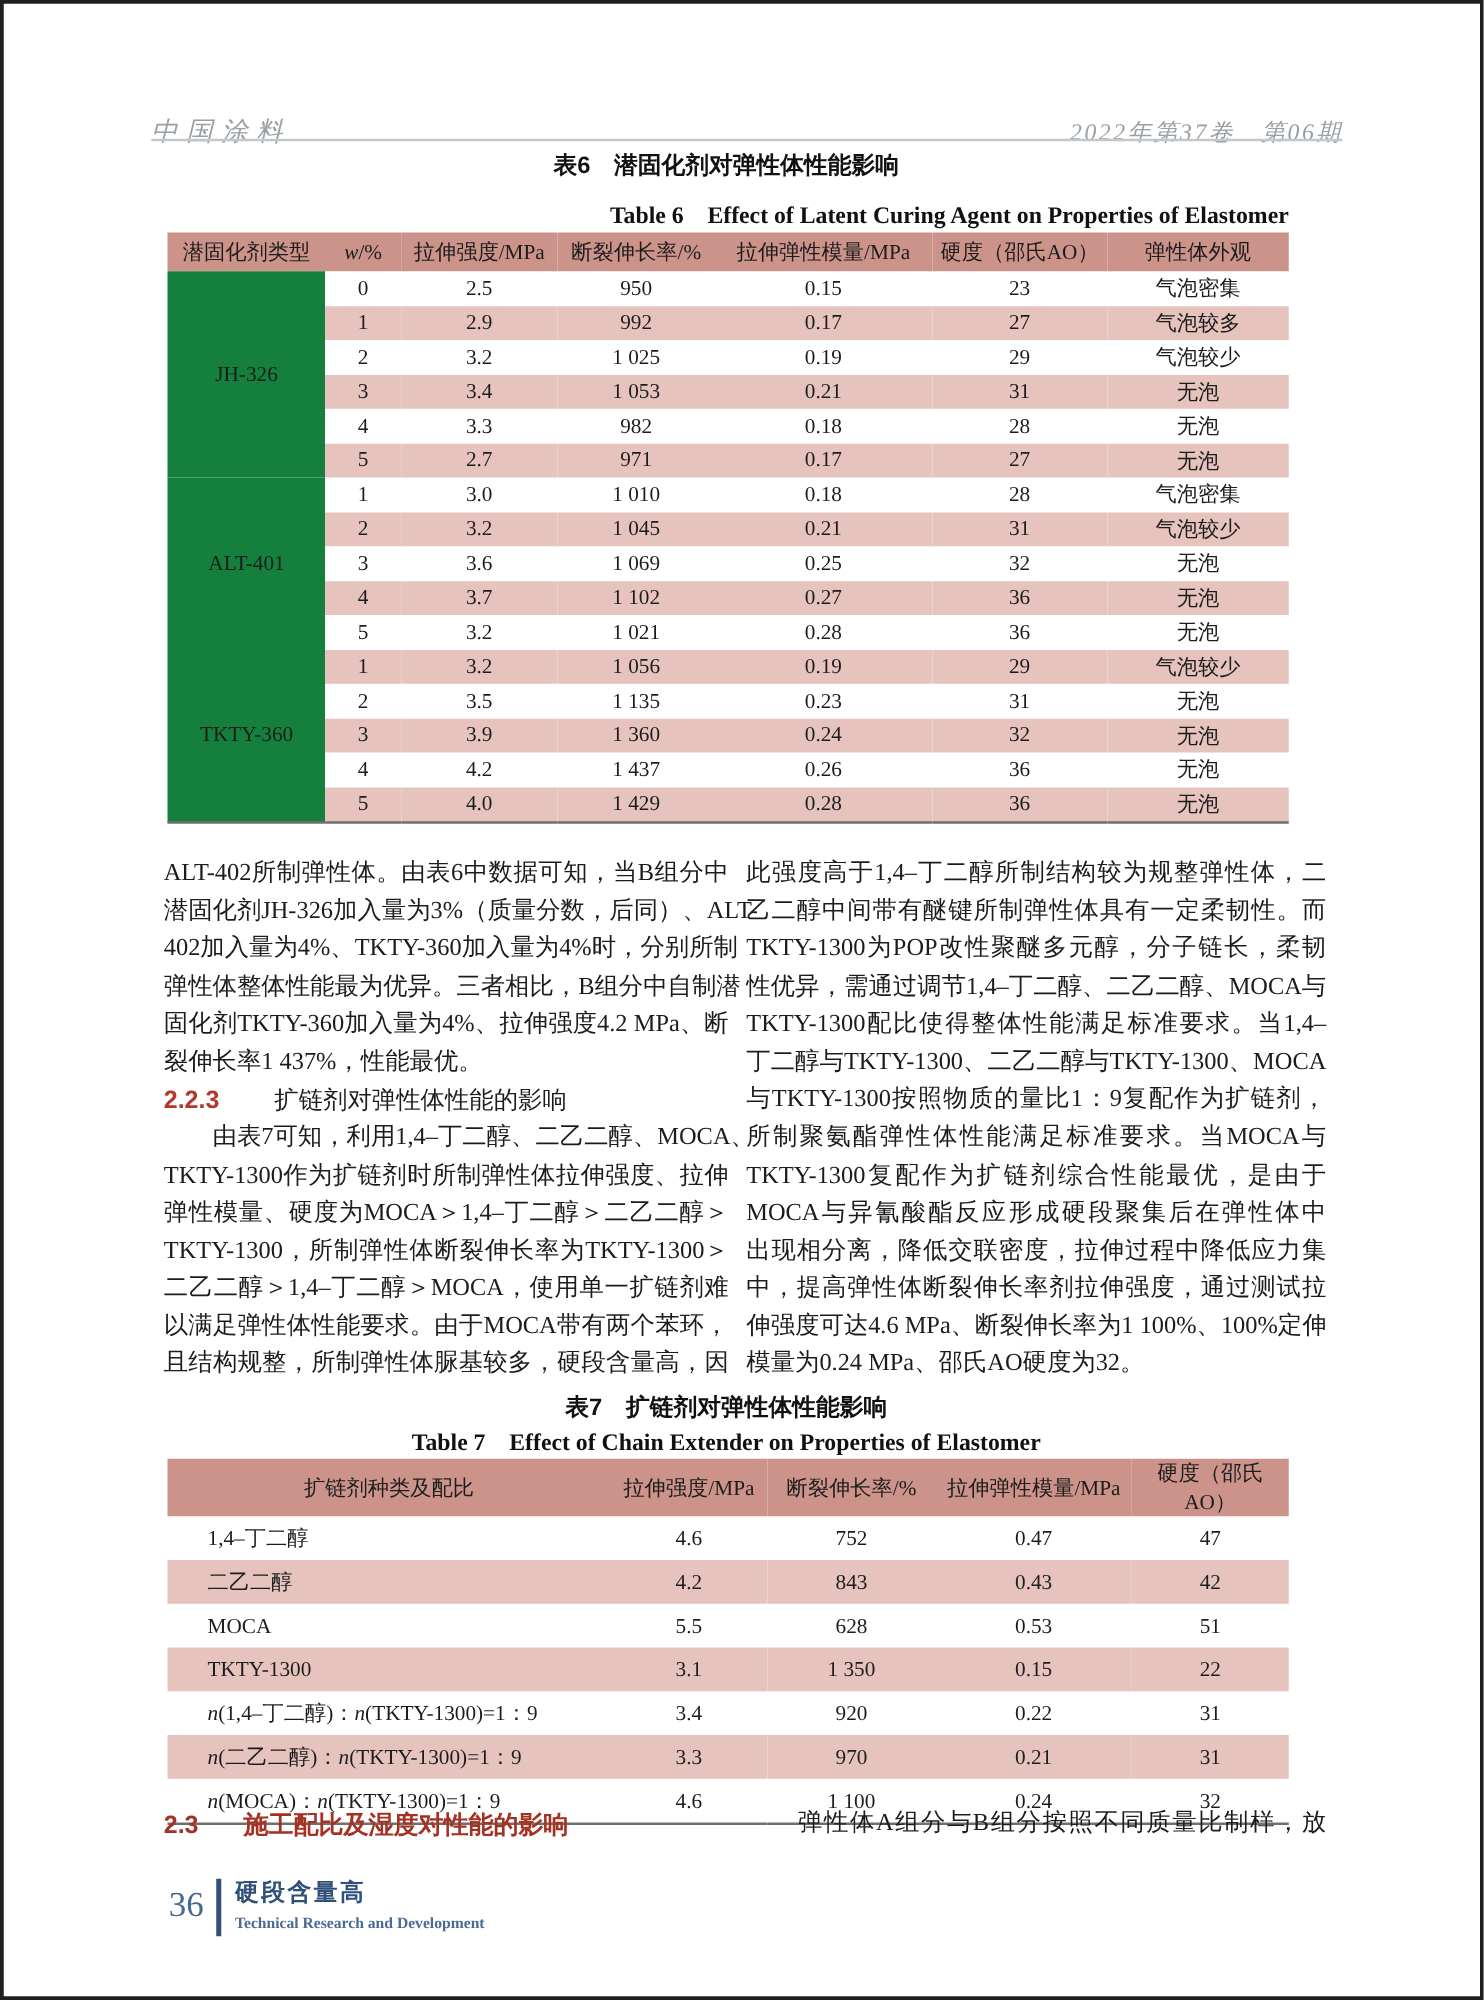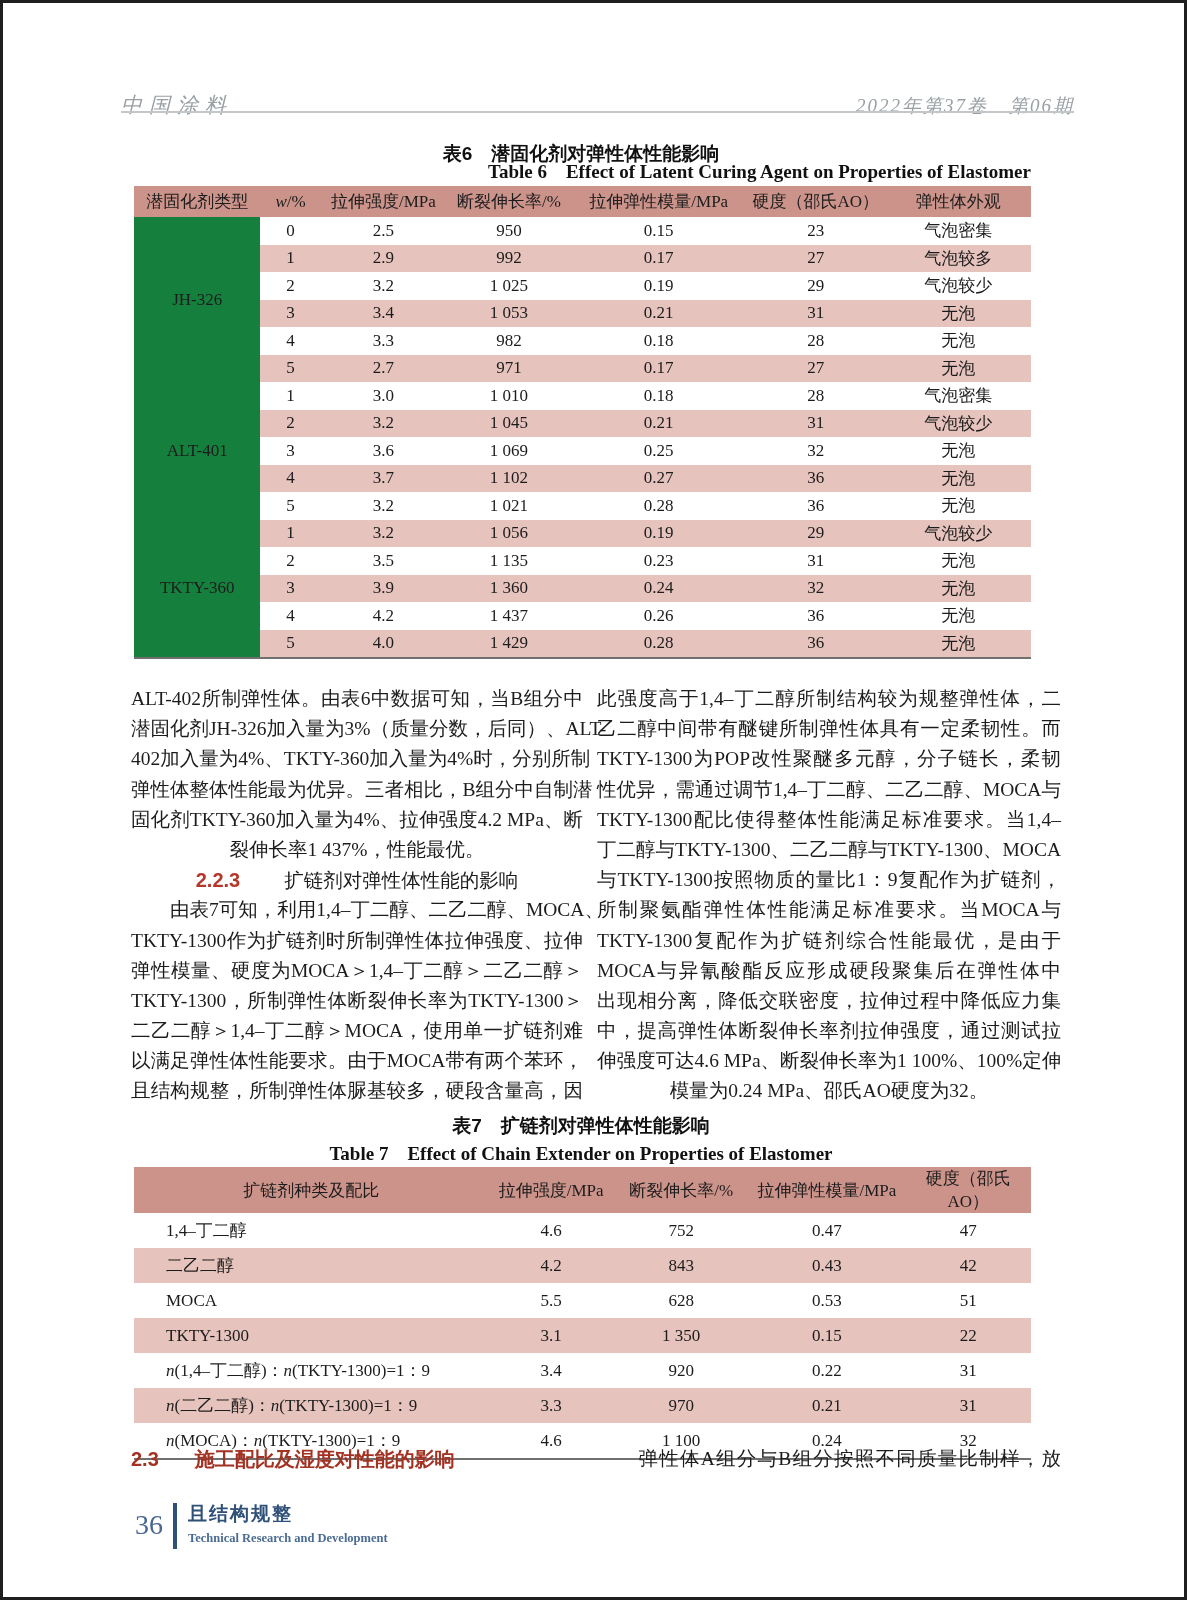--- a/index.html
+++ b/index.html
@@ -9,21 +9,21 @@
     font-family:"Liberation Serif","DejaVu Serif",serif;color:#1c1c1c;
   }
   
   .pg-header{position:absolute;left:118px;right:110px;top:88px;display:flex;justify-content:space-between;align-items:flex-end;color:#99a0a4;font-style:italic;}
   .journal{font-size:21px;letter-spacing:7px;}
   .issue{font-size:19px;letter-spacing:2px;}
   .pg-rule{position:absolute;left:118px;right:110px;top:108px;border-top:2px solid #c3c7c9;}
   
   .ttl-zh{position:absolute;left:128px;width:900px;text-align:center;font-family:"Liberation Sans","DejaVu Sans",sans-serif;font-weight:bold;font-size:19px;color:#111;}
   .ttl-en{position:absolute;left:128px;width:900px;text-align:center;font-family:"Liberation Serif",serif;font-weight:bold;font-size:19px;color:#111;}
-  .t6-zh{top:138px;}  .t6-en{top:156px;text-align:right;}
+  .t6-zh{top:116px;}  .t6-en{top:156px;text-align:right;}
   .t7-zh{top:1110px;} .t7-en{top:1138px;}
   
   .tbl{position:absolute;left:131px;width:897px;border-collapse:collapse;table-layout:fixed;font-size:17px;border-bottom:2px solid #707070;}
   .tbl th,.tbl td{text-align:center;vertical-align:middle;padding:0;font-weight:normal;color:#1c1c1c;}
   .tbl thead th{background:#cb938a;}
   .t6{top:183px;}
   .t6 thead th{height:31px;}
   .t6 td{height:27.5px;}
   .t7{top:1164px;}
   .t7 thead th{height:33px;}
@@ -31,21 +31,21 @@
   .t7 td.c1{text-align:left;padding-left:32px;}
   .stripe td{background:#e6c3bd;}
   .tbl td.grp{background:#15803d;}
   .tbl td.grp.shaded{background:#15803d;}
   .tbl i{font-style:italic;font-family:"Liberation Serif",serif;}
   
   .col{position:absolute;top:681px;font-size:19.5px;line-height:30.2px;}
   .col-left{left:128px;width:452px;}
   .col-right{left:594px;width:464px;}
   .line{height:30.2px;text-align:justify;text-align-last:justify;white-space:nowrap;overflow:visible;}
-  .line.noj{text-align:center;text-align-last:auto;}
+  .line.noj{text-align:left;text-align-last:auto;}
   .hnum{color:#b5372a;font-family:"Liberation Sans",sans-serif;font-weight:bold;font-size:20px;margin-right:24px;}
   .htxt{font-size:19.5px;margin-left:20px;}
   
   .sec23{position:absolute;left:128px;top:1443px;font-family:"Liberation Sans","DejaVu Sans",sans-serif;font-weight:bold;font-size:20px;color:#a43223;}
   .sec23 .num{margin-right:36px;}
   .col-right2{top:1441px;}
   
   .footer{position:absolute;left:132px;top:1498px;display:flex;align-items:flex-start;}
   .pageno{color:#49688e;font-size:28px;margin-top:8px;margin-right:10px;font-family:"Liberation Serif",serif;}
   .bar{width:4px;height:46px;background:#2f5078;margin-right:11px;margin-top:2px;}
@@ -332,18 +332,18 @@
     <span class="num">2.3</span><span>施工配比及湿度对性能的影响</span>
   </div>
   <div class="col col-right col-right2">
       <div class="line">　　弹性体A组分与B组分按照不同质量比制样，放</div>
     </div>
 
   <div class="footer">
     <span class="pageno">36</span>
     <span class="bar"></span>
     <div>
-      <div class="footzh">且结构规整</div>
+      <div class="footzh">硬段含量高</div>
       <div class="footen">Technical Research and Development</div>
     </div>
   </div>
 
 </div>
 
 </body></html>

